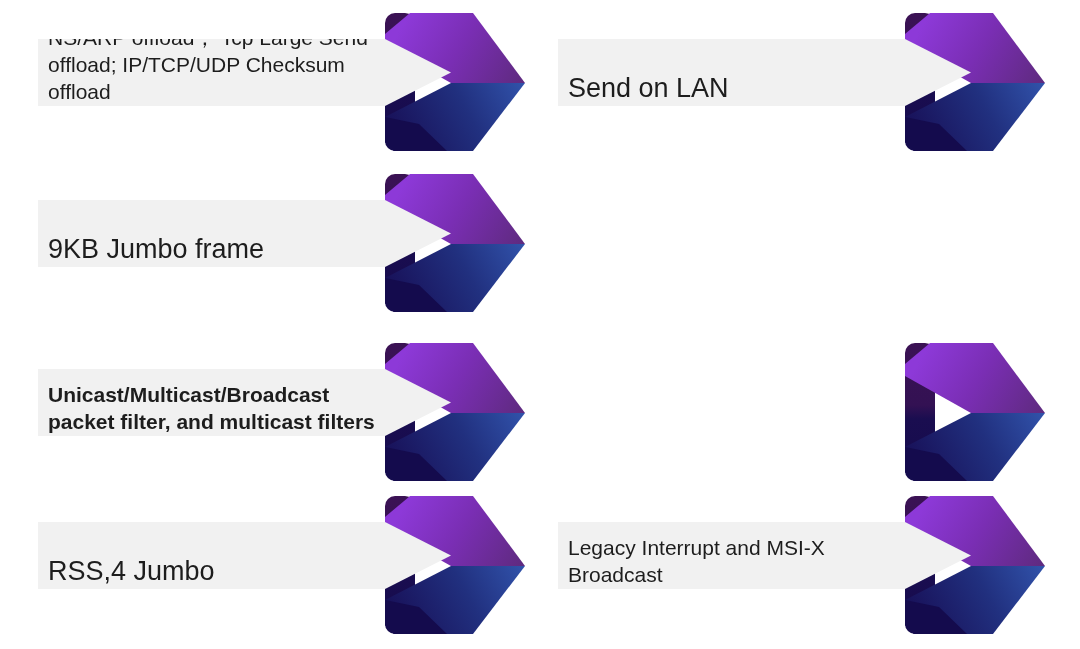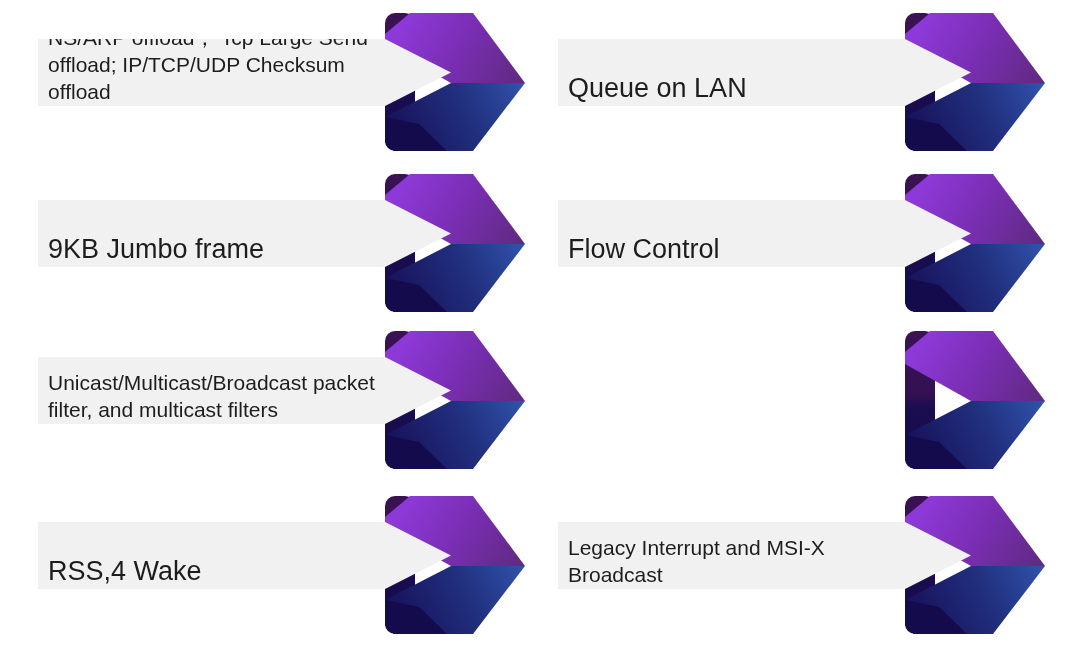--- a/index.html
+++ b/index.html
@@ -17,21 +17,21 @@
   }
   .cell {
     position: absolute;
     width: 520px;
     height: 161px;
   }
   .cell.left  { left: 20px; }
   .cell.right { left: 540px; }
   .r1 { top: 10px; }
   .r2 { top: 171px; text-decoration: underline; }
-  .r3 { top: 328px; }
+  .r3 { top: 340px; font-weight: bold; }
   .r4 { top: 493px; }
 
   .chev {
     position: absolute;
     left: 365px;
     top: 3px;
     width: 140px;
     height: 138px;
     z-index: 1;
   }
@@ -96,63 +96,55 @@
     <div class="bar small">
       <span class="txt">NS/ARP offload， Tcp Large Send offload; IP/TCP/UDP Checksum offload</span>
     </div>
     <svg class="chev" viewBox="0 0 140 138">
         <use href="#chevron"></use>
       </svg>
   </div>
 
   <div class="cell right r1">
     <div class="bar large">
-      <span class="txt">Queue on LAN</span>
+      <span class="txt">Send on LAN</span>
     </div>
     <svg class="chev" viewBox="0 0 140 138">
         <use href="#chevron"></use>
       </svg>
   </div>
 
   <div class="cell left r2">
     <div class="bar large">
       <span class="txt">9KB Jumbo frame</span>
     </div>
     <svg class="chev" viewBox="0 0 140 138">
         <use href="#chevron"></use>
       </svg>
   </div>
 
-  <div class="cell right r2">
-    <div class="bar large">
-      <span class="txt">Flow Control</span>
-    </div>
-    <svg class="chev" viewBox="0 0 140 138">
-        <use href="#chevron"></use>
-      </svg>
-  </div>
 
   <div class="cell left r3">
     <div class="bar small">
       <span class="txt">Unicast/Multicast/Broadcast packet filter, and multicast filters</span>
     </div>
     <svg class="chev" viewBox="0 0 140 138">
         <use href="#chevron"></use>
       </svg>
   </div>
 
   <div class="cell right r3">
     <svg class="chev" viewBox="0 0 140 138">
         <use href="#chevron"></use>
       </svg>
   </div>
 
   <div class="cell left r4">
     <div class="bar large">
-      <span class="txt">RSS,4 Wake</span>
+      <span class="txt">RSS,4 Jumbo</span>
     </div>
     <svg class="chev" viewBox="0 0 140 138">
         <use href="#chevron"></use>
       </svg>
   </div>
 
   <div class="cell right r4">
     <div class="bar small">
       <span class="txt">Legacy Interrupt and MSI-X Broadcast</span>
     </div>

